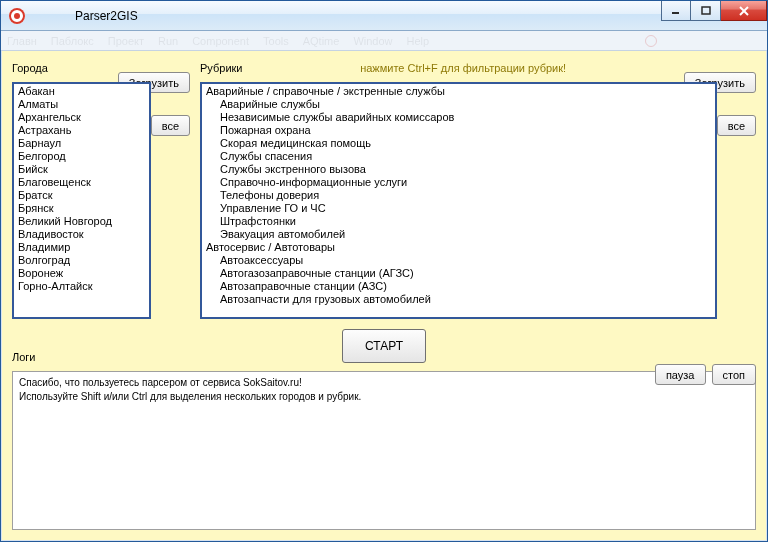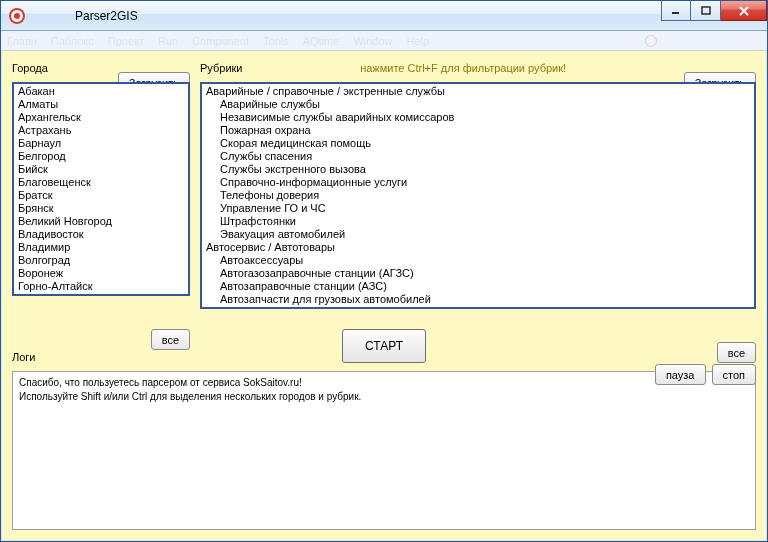--- a/index.html
+++ b/index.html
@@ -145,21 +145,21 @@
   .list-item.indent-1 { padding-left: 18px; }
   .panel-footer {
     display:flex;
     justify-content:flex-end;
     padding-top:4px;
     height: 27px;
   }
   .panel-body-wrap{
     flex:1;
     display:flex;
-    flex-direction:column;
+    flex-direction:row;
     position: relative;
   }
   .action-row {
     display:flex;
     align-items:center;
     justify-content:center;
     position: relative;
     height: 42px;
     margin-top: 2px;
   }

